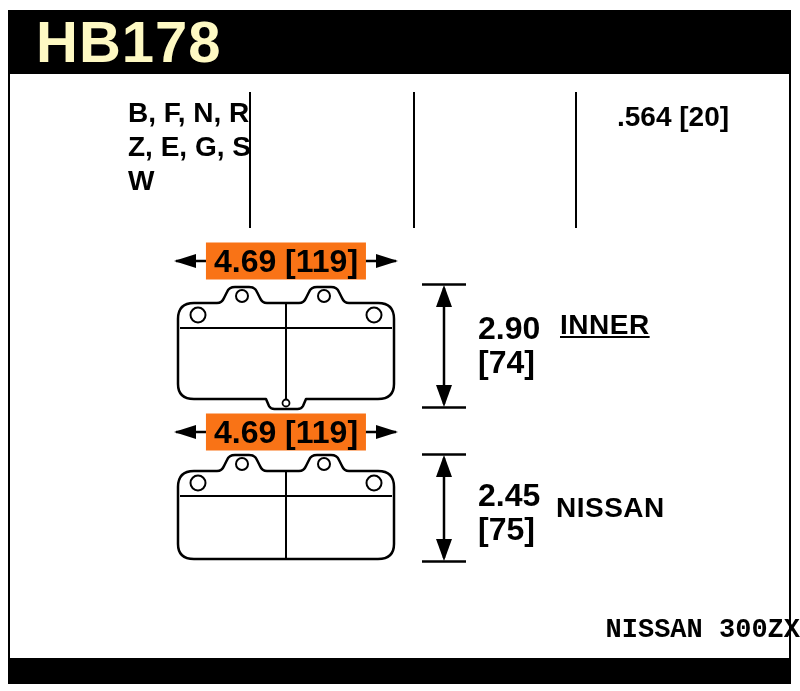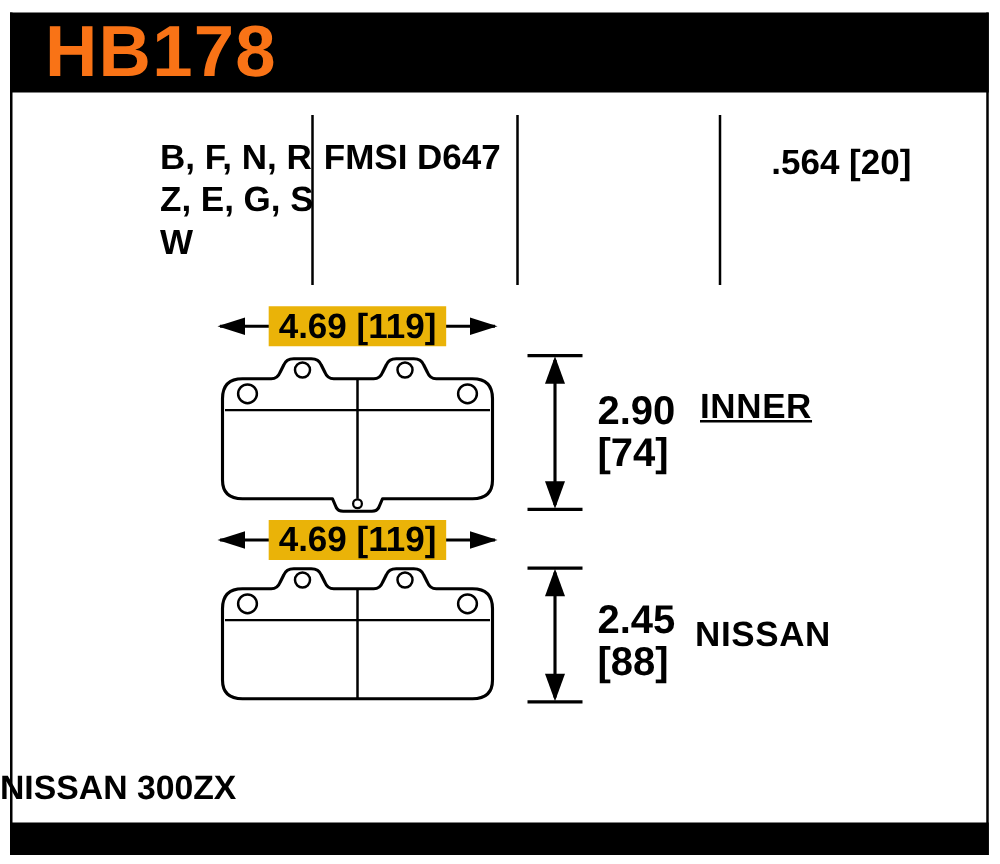--- a/index.html
+++ b/index.html
@@ -2,34 +2,34 @@
 <html><head>
 <meta charset="utf-8">
 <style>
   * { margin:0; padding:0; box-sizing:border-box; }
   html,body { background:#ffffff; }
   body { font-family:"Liberation Sans", sans-serif; color:#000; }
   .sheet { position:relative; width:800px; height:691px; background:#fff; overflow:hidden; }
   .frame { position:absolute; left:8px; right:9px; top:10px; bottom:7px;
            border-left:2px solid #000; border-right:2px solid #000; }
   .top-bar { position:absolute; left:8px; right:9px; top:10px; height:64px; background:#000;
-             color:#f97316; display:flex; align-items:center; }
+             color:#fef9c3; display:flex; align-items:center; }
   .part-number { font-size:58px; font-weight:bold; letter-spacing:1px; padding-left:28px; line-height:64px; }
   .bottom-bar { position:absolute; left:8px; right:9px; bottom:7px; height:26px; background:#000; }
   .vline { position:absolute; width:2px; background:#000; top:92px; height:136px; }
-  .spec-text { position:absolute; font-weight:bold; font-size:28px; line-height:34px; white-space:nowrap;margin-top:13px; }
+  .spec-text { position:absolute; font-weight:bold; font-size:28px; line-height:34px; white-space:nowrap; }
   .dim-text { position:absolute; font-weight:bold; font-size:32px; white-space:nowrap; }
   .pos-label { position:absolute; font-weight:bold; font-size:28px; letter-spacing:0.5px; white-space:nowrap; }
   .hdim { position:absolute; }
   .hdim svg { display:block; }
   .hdim .dim-label { position:absolute; left:50%; top:50%; transform:translate(-50%,-50%);
-                     background:#eab308; padding:0 8px; font-weight:bold; font-size:28px; white-space:nowrap; }
+                     background:#f97316; padding:0 8px; font-weight:bold; font-size:32px; white-space:nowrap; }
   .pad, .vdim { position:absolute; }
-  .footer-text { position:absolute; left:0; right:0; top:615px; text-align:left;
-                 font-weight:bold; font-size:27px; }
+  .footer-text { position:absolute; left:0; right:0; top:615px; text-align:right;
+                 font-weight:bold; font-size:27px;font-family:Liberation Mono, monospace; }
 </style>
 </head>
 <body>
 
 <div class="sheet">
 
   <div class="frame"></div>
 
   <div class="top-bar">
     <span class="part-number">HB178</span>
@@ -37,21 +37,20 @@
 
   <div class="spec-text" style="left:128px; top:96px;">
     <div>B, F, N, R</div>
     <div>Z, E, G, S</div>
     <div>W</div>
   </div>
 
   <div class="vline" style="left:249px;"></div>
 
   <div class="spec-text" style="left:259px; top:96px;">
-    <div>FMSI D647</div>
   </div>
 
   <div class="vline" style="left:413px;"></div>
   <div class="vline" style="left:575px;"></div>
 
   <div class="spec-text" style="left:617px; top:100px;">.564 [20]</div>
 
   <div class="hdim" style="left:172px; top:246px; width:228px; height:30px;">
     <svg width="228" height="30" viewBox="0 0 228 30">
       <line x1="4" y1="15" x2="224" y2="15" stroke="#000" stroke-width="2.5"></line>
@@ -110,19 +109,19 @@
 
   <svg class="vdim" style="left:416px; top:452px;" width="56" height="112" viewBox="0 0 56 112">
     <line x1="6" y1="2.5" x2="50" y2="2.5" stroke="#000" stroke-width="2.5"></line>
     <line x1="6" y1="109.5" x2="50" y2="109.5" stroke="#000" stroke-width="2.5"></line>
     <line x1="28" y1="6" x2="28" y2="106" stroke="#000" stroke-width="2.5"></line>
     <polygon points="28,3 20,25 36,25" fill="#000"></polygon>
     <polygon points="28,109 20,87 36,87" fill="#000"></polygon>
   </svg>
 
   <div class="dim-text" style="left:478px; top:477px;">2.45</div>
-  <div class="dim-text" style="left:478px; top:511px;">[88]</div>
+  <div class="dim-text" style="left:478px; top:511px;">[75]</div>
   <div class="pos-label" style="left:556px; top:492px;">NISSAN</div>
 
   <div class="footer-text">NISSAN 300ZX</div>
   <div class="bottom-bar"></div>
 
 </div>
 
 </body></html>

